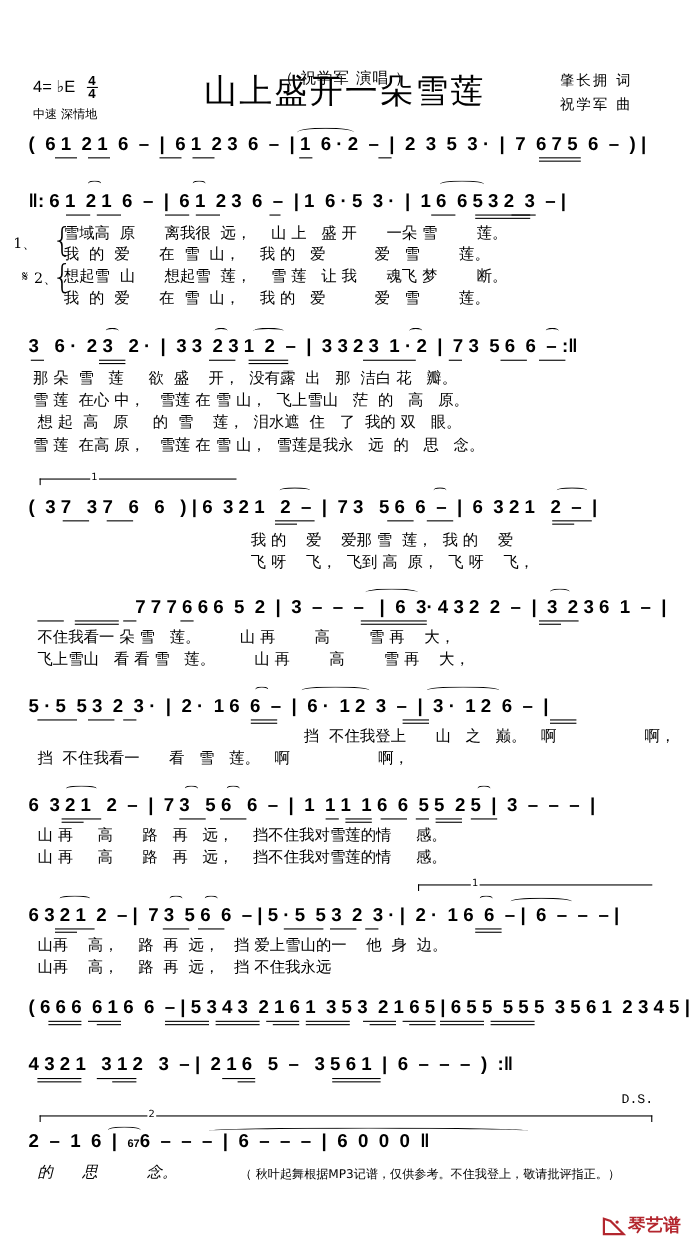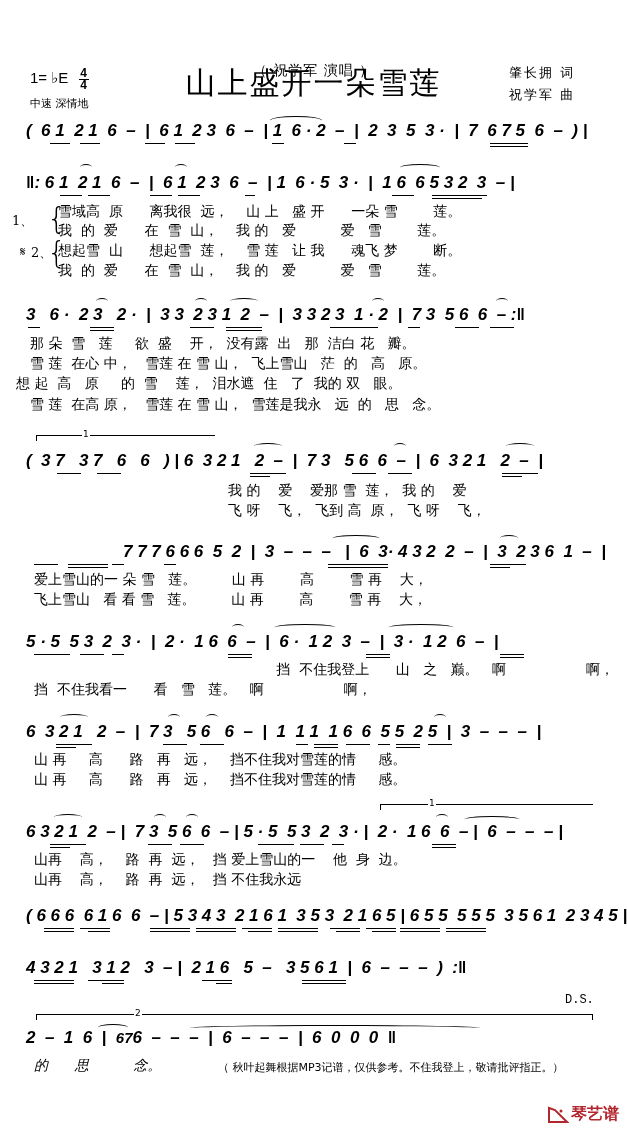--- a/index.html
+++ b/index.html
@@ -7,40 +7,40 @@
          font-family:"DejaVu Sans", sans-serif; }
   .abs { position:absolute; }
   .title { left:0; width:627px; top:24px; text-align:center; font-size:30px; letter-spacing:2px; font-weight:400;margin-top:39px; }
   .singer { left:0; width:627px; top:62px; text-align:center; font-size:14px; letter-spacing:1px; }
   .credit { font-size:13px; letter-spacing:2px; }
   .key { left:30px; top:68px; font-size:15px; font-family:"Liberation Sans", sans-serif; }
   .frac { display:inline-block; vertical-align:middle; text-align:center; font-weight:bold; font-size:12px; line-height:11px; margin-left:6px; }
   .frac span { display:block; }
   .frac .bar { border-top:1px solid #000; width:10px; margin:0 auto; }
   .tempo { left:30px; top:96px; font-size:11px; }
-  .row { left:26px; width:580px; font-family:"Liberation Sans", sans-serif; font-weight:bold; font-size:17px; white-space:pre;font-style:italic; }
+  .row { left:26px; width:580px; font-family:"Liberation Sans", sans-serif; font-weight:bold; font-size:17px; white-space:pre; }
   .lyric { left:30px; width:580px; font-family:"DejaVu Serif", serif; font-size:14px; white-space:pre; letter-spacing:0px; }
   .barline { position:absolute; width:1px; background:#000; }
   .ul { position:absolute; height:1px; background:#000; }
   .slur { position:absolute; border-top:1px solid #000; border-radius:50% 50% 0 0; }
   .volta { position:absolute; border-top:1px solid #000; border-left:1px solid #000; height:5px; }
   .volta-label { position:absolute; font-size:9px; background:#fff; padding:0 1px; }
-  .note-small { font-size:15px; }
+  .note-small { font-size:10px; }
   .footnote { font-size:11px; font-family:"DejaVu Sans", sans-serif; }
   .logo { right:8px; bottom:8px; color:#b3262e; font-size:16px; font-weight:bold; display:flex; align-items:center; gap:2px; }
 </style>
 </head>
 <body>
 
 <div class="abs title">山上盛开一朵雪莲</div>
 <div class="abs singer">（ 祝学军 演唱 ）</div>
 <div class="abs credit" style="left:509px; top:64px;">肇长拥 词</div>
 <div class="abs credit" style="left:509px; top:86px;">祝学军 曲</div>
 <div class="abs key">
-  <span>1= ♭E</span>
+  <span>4= ♭E</span>
   <span class="frac">
     <span>4</span>
     <span class="bar"></span>
     <span>4</span>
   </span>
 </div>
 <div class="abs tempo">中速 深情地</div>
 
 <div class="abs row" style="top:121px;">(  6 1  2 1  6  –  |  6 1  2 3  6  –  | 1  6 · 2  –  |  2  3  5  3 ·  |  7  6 7 5  6  –  ) |</div>
 <div class="ul" style="left:50px; top:143px; width:20px;"></div>
@@ -88,21 +88,21 @@
 <div class="ul" style="left:408px; top:327px; width:12px;"></div>
 <div class="ul" style="left:455px; top:327px; width:24px;"></div>
 <div class="ul" style="left:490px; top:327px; width:24px;"></div>
 <div class="slur" style="left:96px; top:298px; width:12px; height:5px;"></div>
 <div class="slur" style="left:195px; top:298px; width:12px; height:5px;"></div>
 <div class="slur" style="left:230px; top:298px; width:28px; height:5px;"></div>
 <div class="slur" style="left:372px; top:298px; width:12px; height:5px;"></div>
 <div class="slur" style="left:496px; top:298px; width:12px; height:5px;"></div>
 <div class="abs lyric" style="left:30px; top:335px;">那 朵  雪   莲     欲  盛    开，  没有露  出   那  洁白 花   瓣。</div>
 <div class="abs lyric" style="left:30px; top:355px;">雪 莲  在心 中，   雪莲 在 雪 山，  飞上雪山   茫  的   高   原。</div>
-<div class="abs lyric" style="left:16px; top:375px;">想 起  高   原     的  雪    莲，  泪水遮  住   了  我的 双   眼。</div>
+<div class="abs lyric" style="left:34px; top:375px;">想 起  高   原     的  雪    莲，  泪水遮  住   了  我的 双   眼。</div>
 <div class="abs lyric" style="left:30px; top:396px;">雪 莲  在高 原，   雪莲 在 雪 山，  雪莲是我永   远  的   思   念。</div>
 
 <div class="volta" style="left:36px; top:435px; width:178px;"></div>
 <div class="volta-label" style="left:82px; top:429px;">1</div>
 <div class="abs row" style="top:451px;">(  3 7   3 7   6   6   ) | 6  3 2 1   2  –  |  7 3   5 6  6  –  |  6  3 2 1   2  –  |</div>
 <div class="ul" style="left:57px; top:473px; width:24px;"></div>
 <div class="ul" style="left:97px; top:473px; width:24px;"></div>
 <div class="ul" style="left:250px; top:473px; width:36px;"></div>
 <div class="ul" style="left:250px; top:476px; width:20px;"></div>
 <div class="ul" style="left:352px; top:473px; width:24px;"></div>
@@ -120,21 +120,21 @@
 <div class="ul" style="left:68px; top:564px; width:40px;"></div>
 <div class="ul" style="left:68px; top:567px; width:40px;"></div>
 <div class="ul" style="left:112px; top:564px; width:12px;"></div>
 <div class="ul" style="left:164px; top:564px; width:12px;"></div>
 <div class="ul" style="left:328px; top:564px; width:60px;"></div>
 <div class="ul" style="left:328px; top:567px; width:60px;"></div>
 <div class="ul" style="left:490px; top:564px; width:36px;"></div>
 <div class="ul" style="left:490px; top:567px; width:20px;"></div>
 <div class="slur" style="left:332px; top:535px; width:48px; height:6px;"></div>
 <div class="slur" style="left:500px; top:535px; width:18px; height:5px;"></div>
-<div class="abs lyric" style="left:34px; top:571px;">爱上雪山的一 朵 雪   莲。        山 再        高        雪 再    大，</div>
+<div class="abs lyric" style="left:34px; top:571px;">不住我看一 朵 雪   莲。        山 再        高        雪 再    大，</div>
 <div class="abs lyric" style="left:34px; top:591px;">飞上雪山   看 看 雪   莲。        山 再        高        雪 再    大，</div>
 
 <div class="abs row" style="top:632px;">5 · 5  5 3  2  3 ·  |  2 ·  1 6  6  –  |  6 ·  1 2  3  –  |  3 ·  1 2  6  –  |</div>
 <div class="ul" style="left:34px; top:654px; width:36px;"></div>
 <div class="ul" style="left:80px; top:654px; width:24px;"></div>
 <div class="ul" style="left:112px; top:654px; width:12px;"></div>
 <div class="ul" style="left:228px; top:654px; width:24px;"></div>
 <div class="ul" style="left:228px; top:657px; width:24px;"></div>
 <div class="ul" style="left:366px; top:654px; width:24px;"></div>
 <div class="ul" style="left:366px; top:657px; width:24px;"></div>

